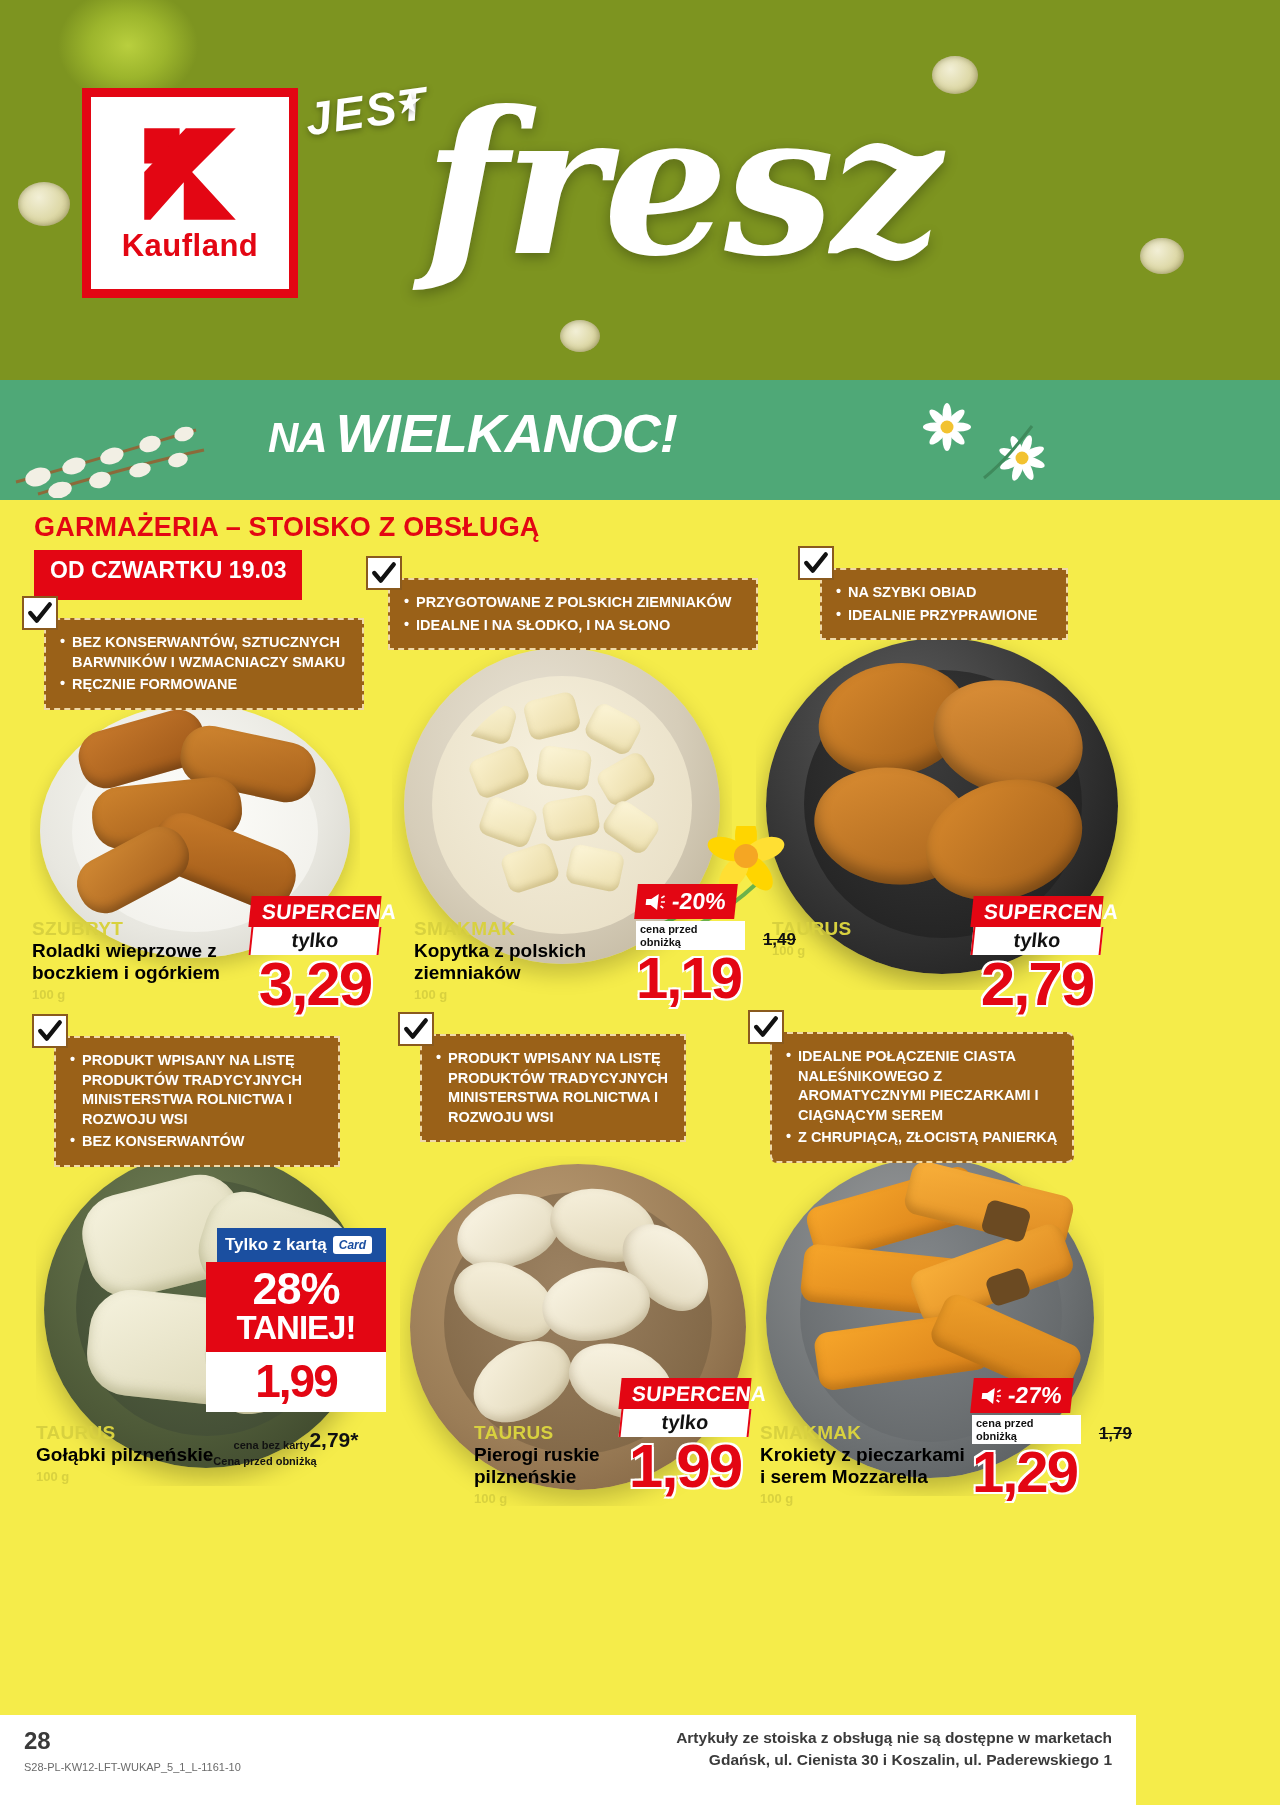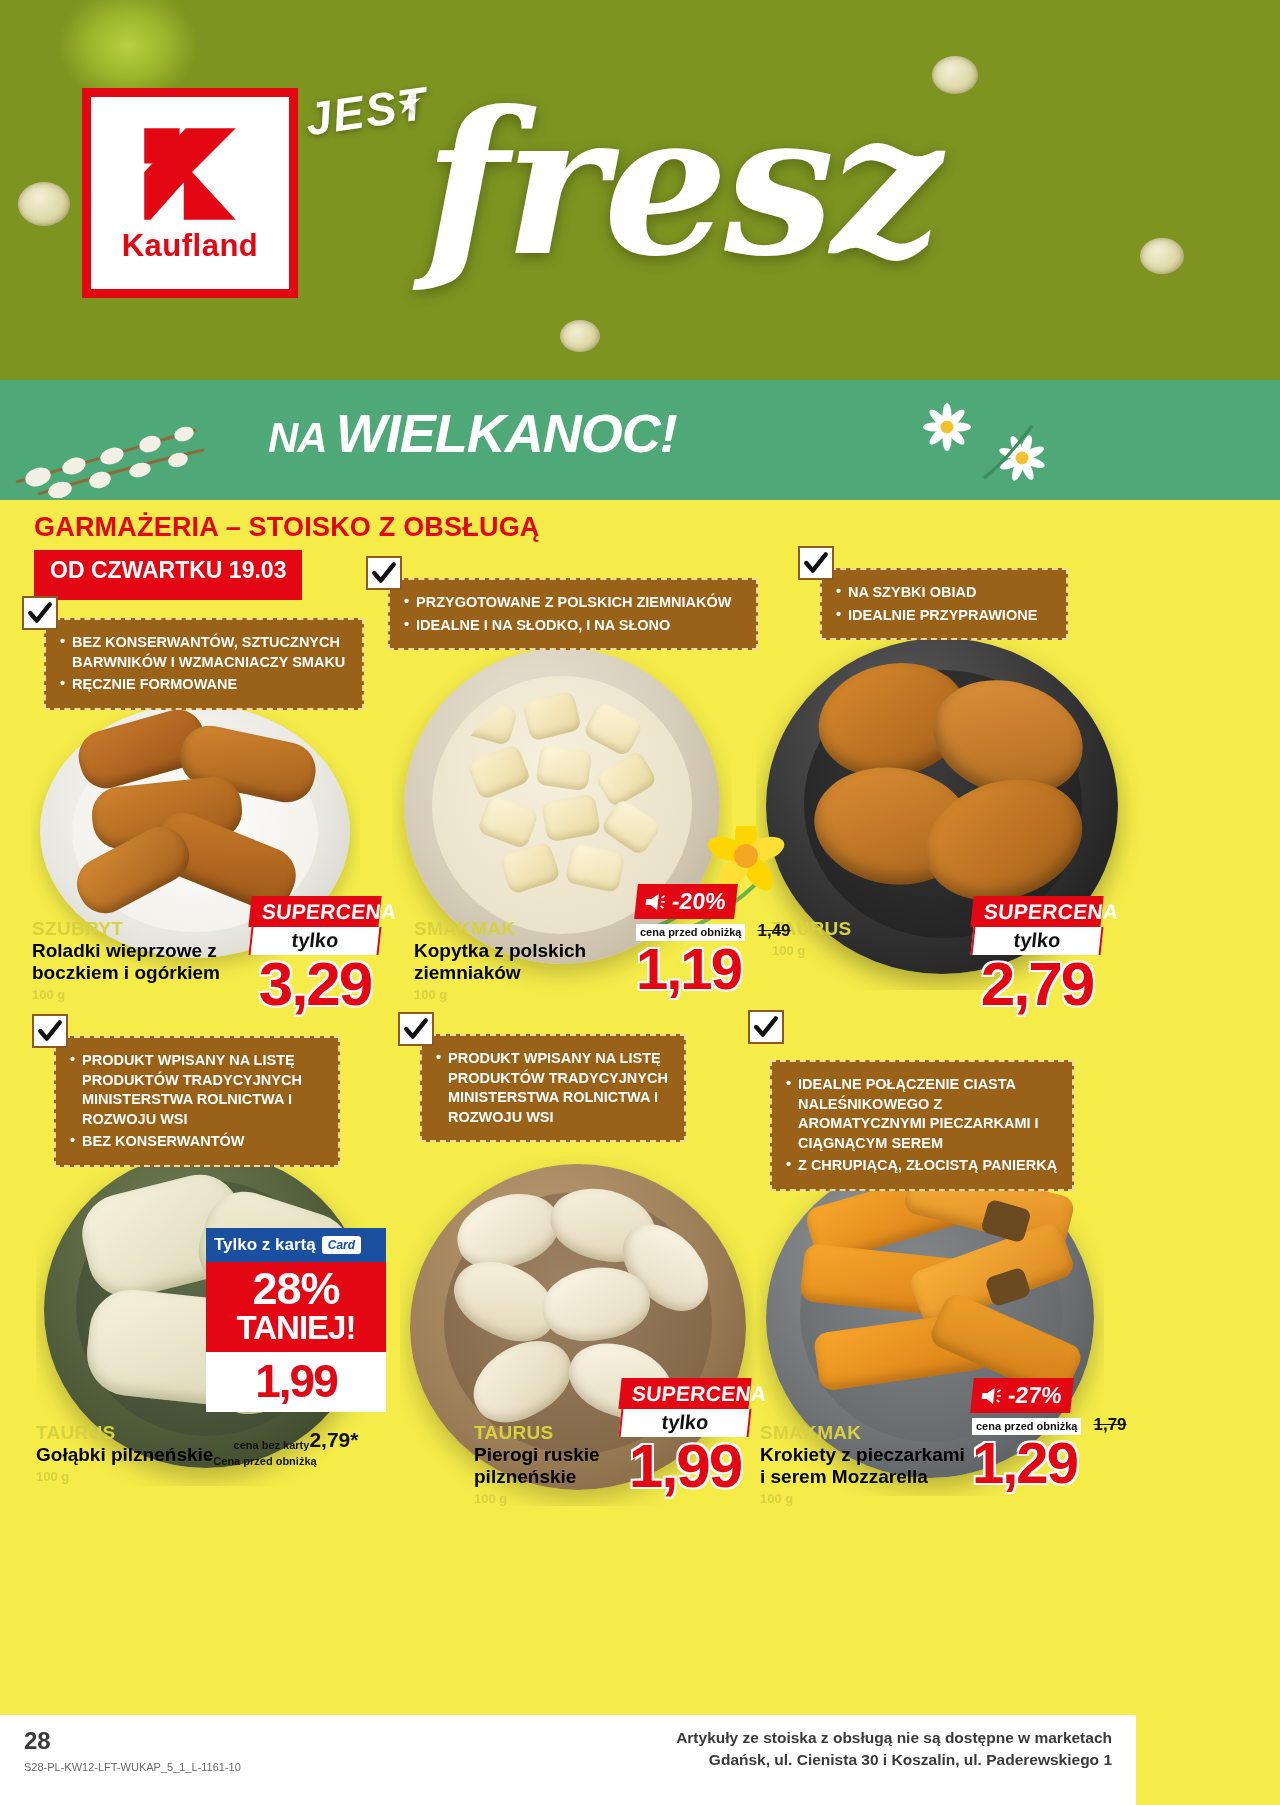--- a/index.html
+++ b/index.html
@@ -270,21 +270,21 @@
     background: #e30613;
     color: #ffffff;
     font-weight: bold;
     font-size: 23px;
     padding: 4px 10px 4px 8px;
     display: inline-flex;
     align-items: center;
     gap: 6px;
     transform: skewX(-6deg);
   }
-  .mt-row { display: flex; align-items: flex-end; gap: 12px; margin-top: 2px; }
+  .mt-row { display: flex; align-items: flex-end; gap: 18px; margin-top: 2px; }
   .mt-old {
     font-size: 11px; font-weight: bold; color: #111; line-height: 1.15;
     background: #ffffff; padding: 2px 4px;
   }
   .mt-oldprice {
     font-size: 17px; font-weight: bold; color: #111;
     text-decoration: line-through;
   }
   .mt-price {
     color: #e30613;
@@ -303,20 +303,21 @@
   }
   .ct-head {
     background: #1b4fa0;
     color: #ffffff;
     font-size: 17px;
     font-weight: bold;
     padding: 7px 8px;
     display: flex;
     align-items: center;
     gap: 6px;
+    margin-left: 11px;
   }
   .ct-card {
     background: #ffffff;
     color: #1b4fa0;
     font-size: 12px;
     font-weight: bold;
     font-style: italic;
     border-radius: 3px;
     padding: 2px 6px;
   }
@@ -655,21 +656,21 @@
       <div class="sc-top">SUPERCENA</div>
       <div class="sc-tylko">tylko</div>
       <div class="sc-price">1,99</div>
     </div>
 
     <div class="check" style="left:748px;top:510px;">
       <svg viewBox="0 0 24 24">
           <path d="M3 12 L9 19 L21 4" stroke="#111" stroke-width="4" fill="none" stroke-linecap="round" stroke-linejoin="round"></path>
         </svg>
     </div>
-    <div class="info" style="left:770px;top:560px;width:304px;">
+    <div class="info" style="left:770px;top:532px;width:304px;border-radius:7px;">
       <ul>
         <li>IDEALNE POŁĄCZENIE CIASTA NALEŚNIKOWEGO  Z AROMATYCZNYMI PIECZARKAMI I CIĄGNĄCYM SEREM</li>
         <li>Z CHRUPIĄCĄ, ZŁOCISTĄ PANIERKĄ</li>
       </ul>
     </div>
     <div class="photo" style="left:756px;top:650px;width:348px;height:346px;">
       <div class="bowl" style="left:10px;top:8px;width:328px;height:320px;background:radial-gradient(ellipse at 40% 28%, #97999a 0%, #6f7375 58%, #4c5052 100%);box-shadow:0 10px 24px rgba(0,0,0,.25);"></div>
       <div style="position:absolute;left:44px;top:36px;width:262px;height:256px;border-radius:50%;background:radial-gradient(ellipse at 45% 35%, #83878a 0%, #5d6163 100%);"></div>
       <div style="position:absolute;left:52px;top:36px;width:170px;height:56px;border-radius:14px;background:linear-gradient(160deg,#f7a62a,#d9811a);transform:rotate(-16deg);box-shadow:inset 0 -6px 10px rgba(120,70,10,.35);"></div>
       <div style="position:absolute;left:150px;top:28px;width:166px;height:54px;border-radius:14px;background:linear-gradient(160deg,#f9b03a,#dd8a22);transform:rotate(14deg);box-shadow:inset 0 -6px 10px rgba(120,70,10,.35);"></div>

